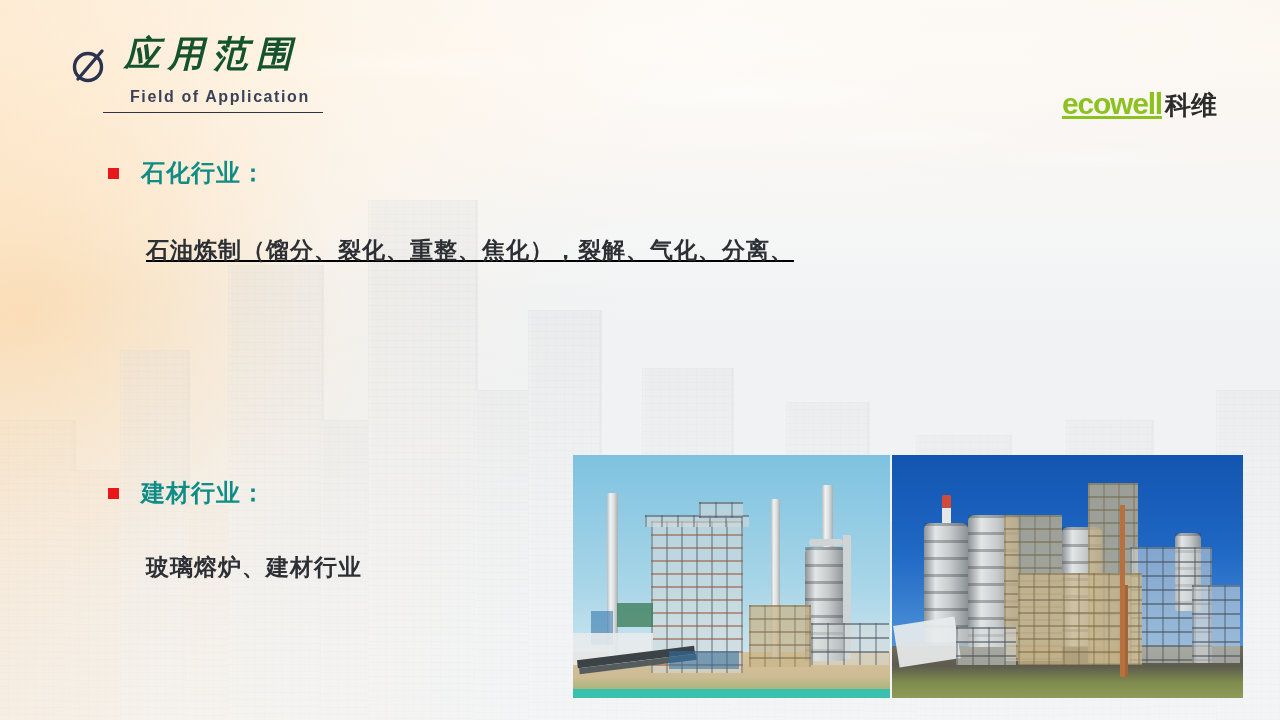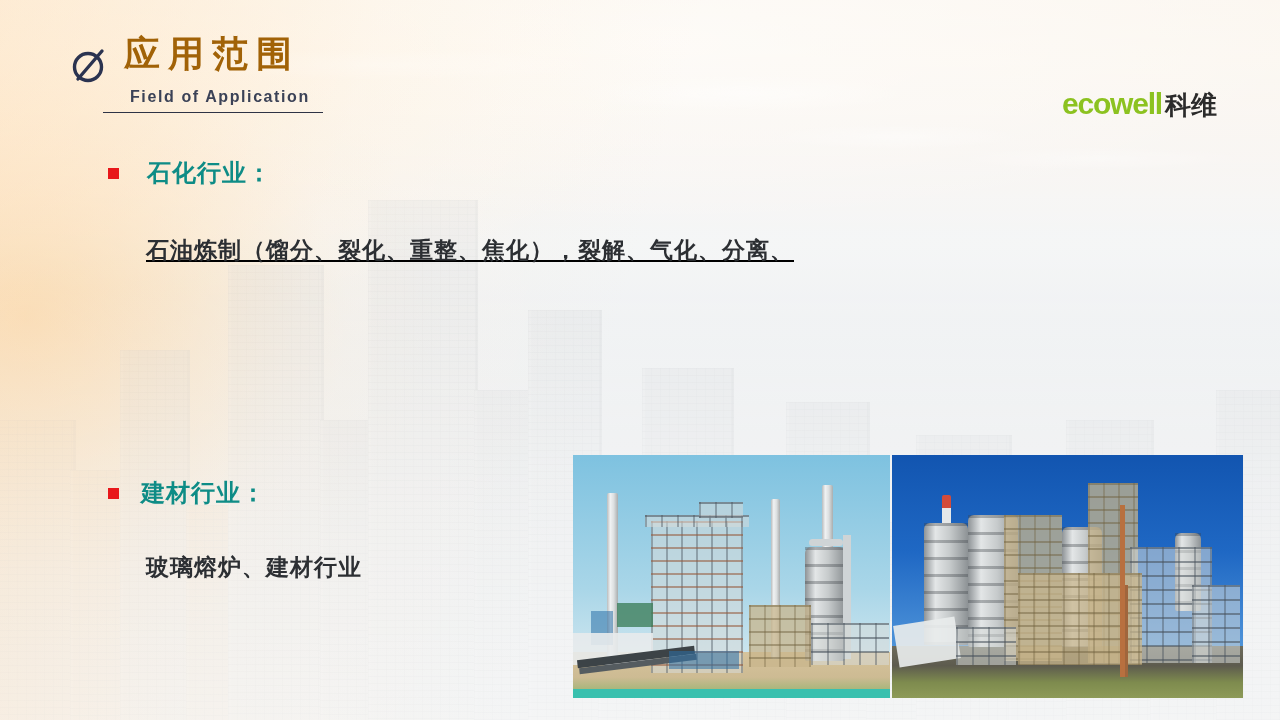--- a/index.html
+++ b/index.html
@@ -63,60 +63,60 @@
   }
 
   
   .header{position:absolute;left:0;top:0;width:100%;height:130px;}
   .title-icon{
     position:absolute;left:70px;top:43px;width:40px;height:44px;
   }
   .title-cn{
     position:absolute;left:124px;top:36px;
     font-size:36px;font-weight:bold;letter-spacing:8px;
-    color:#a16207;line-height:1;white-space:nowrap;
+    color:#14532d;line-height:1;white-space:nowrap;font-style:italic;
   }
   .title-en{
     position:absolute;left:130px;top:88px;
     font-size:16px;font-weight:600;letter-spacing:1.6px;
     color:#3b4257;white-space:nowrap;
   }
   .title-rule{
     position:absolute;left:103px;top:112px;width:220px;height:0;
     border-top:1.6px solid #2e3345;
   }
 
   
   .logo{
     position:absolute;left:1062px;top:76px;
     display:flex;align-items:baseline;white-space:nowrap;
   }
   .logo-mark{
     font-size:30px;font-weight:bold;letter-spacing:-1.2px;
-    color:#8cc220;line-height:1;
+    color:#8cc220;line-height:1;text-decoration:underline;
   }
   .logo-cn{
     font-size:26px;font-weight:bold;letter-spacing:0px;
     color:#2b2b2b;line-height:1;margin-left:3px;margin-top:16px;
   }
 
   
   .content{position:absolute;left:0;top:0;width:100%;height:100%;}
   .row{position:absolute;display:flex;align-items:center;white-space:nowrap;}
   .bullet{
     width:11px;height:11px;background:#e8171a;flex:0 0 auto;margin-right:22px;
   }
   .head-txt{
     font-size:24px;font-weight:bold;color:#0e8c86;letter-spacing:1px;
   }
   .body-txt{
     font-size:23px;font-weight:bold;color:#2c2f33;letter-spacing:1px;
   }
 
-  .r1{left:108px;top:157px;gap:6px;}
+  .r1{left:108px;top:157px;}
   .r2{left:146px;top:235px;text-decoration:underline;}
   .r3{left:138px;top:310px;}
   .r4{left:108px;top:398px;}
   .r5{left:108px;top:477px;}
   .r6{left:146px;top:552px;}
 
   
   .photo{position:absolute;overflow:hidden;}
   .photo-left{left:573px;top:455px;width:317px;height:243px;}
   .photo-right{left:892px;top:455px;width:351px;height:243px;}

